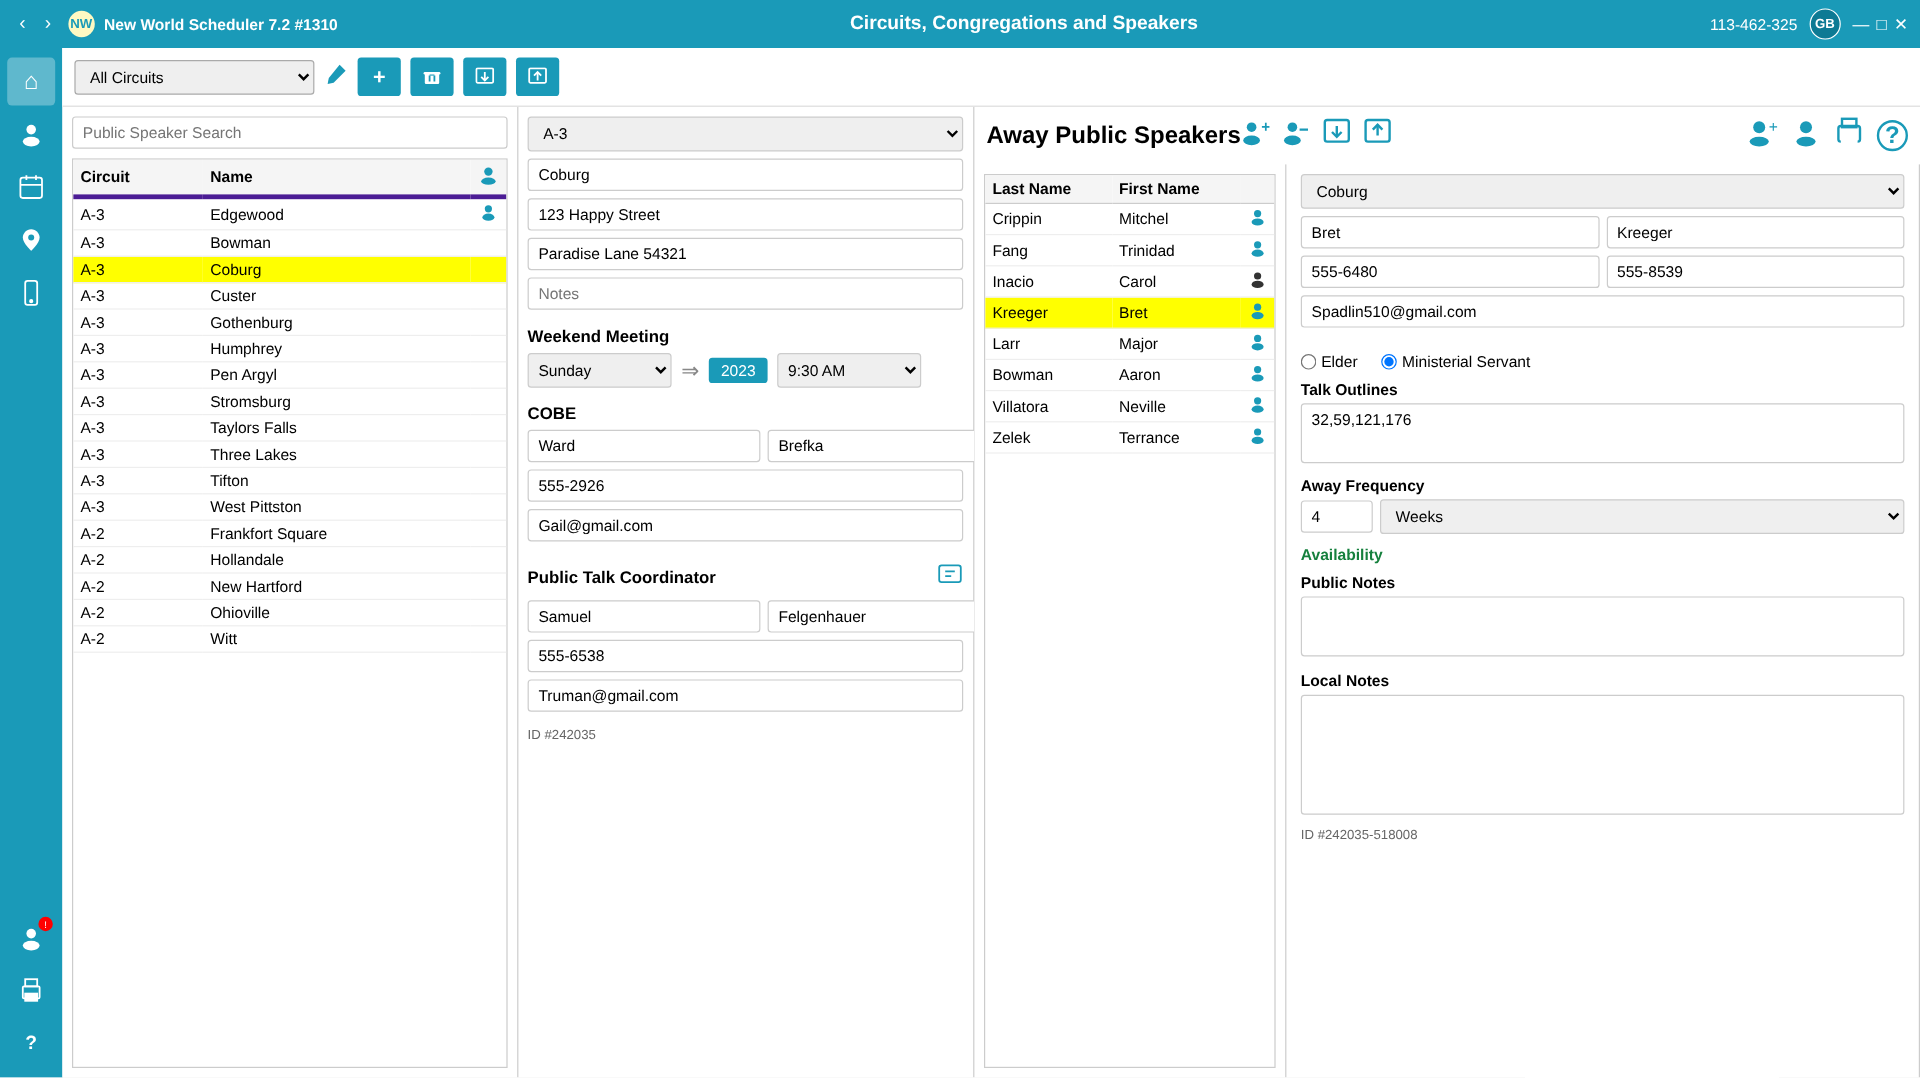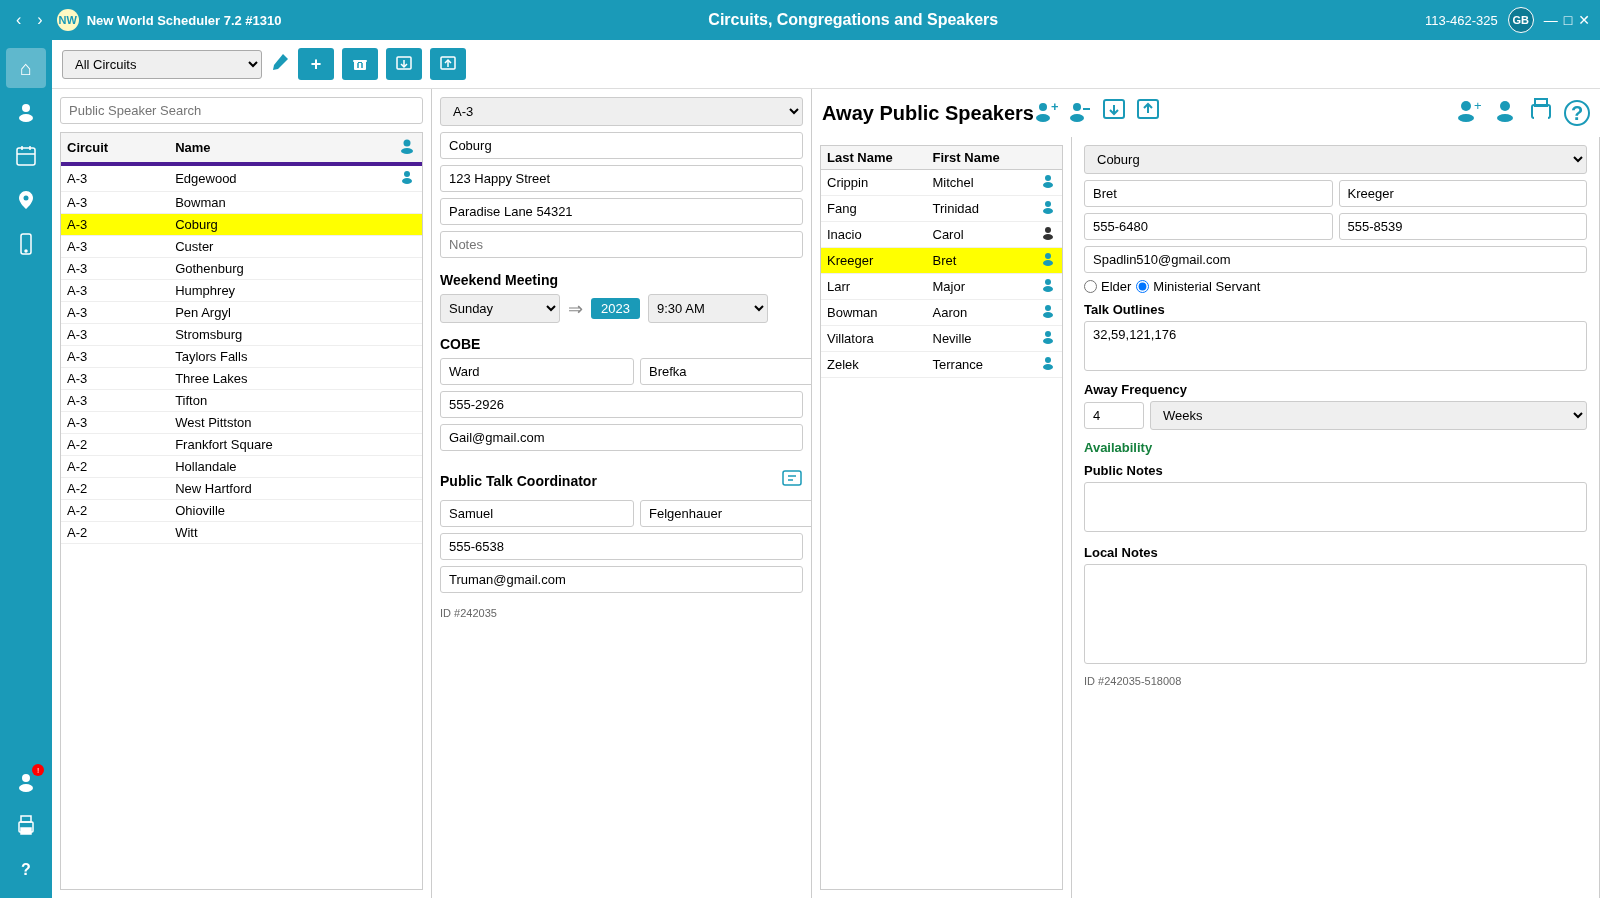--- a/index.html
+++ b/index.html
@@ -195,22 +195,22 @@
       border-right: 1px solid #ccc;
     }
     .cong-select-detail {
       width: 100%; padding: 5px 8px; border: 1px solid #ccc; border-radius: 3px; font-size: 13px;
       margin-bottom: 6px;
     }
     .name-row { display: flex; gap: 6px; margin-bottom: 6px; }
     .name-row input { flex: 1; padding: 5px 8px; border: 1px solid #ccc; border-radius: 3px; font-size: 13px; }
     .phone-row { display: flex; gap: 6px; margin-bottom: 6px; }
     .phone-row input { flex: 1; padding: 5px 8px; border: 1px solid #ccc; border-radius: 3px; font-size: 13px; }
-    .email-input { width: 100%; padding: 5px 8px; border: 1px solid #ccc; border-radius: 3px; font-size: 13px; margin-bottom: 6px; }
-    .radio-row { display: flex; gap: 5px; margin-bottom: 8px; align-items: center; }
+    .email-input { width: 100%; padding: 5px 8px; border: 1px solid #ccc; border-radius: 3px; font-size: 13px; margin-bottom: 21px; }
+    .radio-row { display: flex; gap: 20px; margin-bottom: 8px; align-items: center; }
     .radio-row label { display: flex; align-items: center; gap: 4px; cursor: pointer; }
     .outline-section { margin-bottom: 8px; }
     .outline-label { font-weight: bold; margin-bottom: 4px; }
     .outline-box { width: 100%; height: 50px; border: 1px solid #ccc; border-radius: 3px; padding: 5px 8px; font-size: 13px; resize: none; }
     .freq-section { margin-bottom: 10px; }
     .freq-label { font-weight: bold; margin-bottom: 4px; }
     .freq-row { display: flex; gap: 6px; align-items: center; }
     .freq-num { width: 60px; padding: 5px 8px; border: 1px solid #ccc; border-radius: 3px; font-size: 13px; }
     .freq-weeks { flex: 1; padding: 5px 8px; border: 1px solid #ccc; border-radius: 3px; font-size: 13px; }
     .avail-label { color: #15803d; font-weight: bold; margin-bottom: 8px; }

